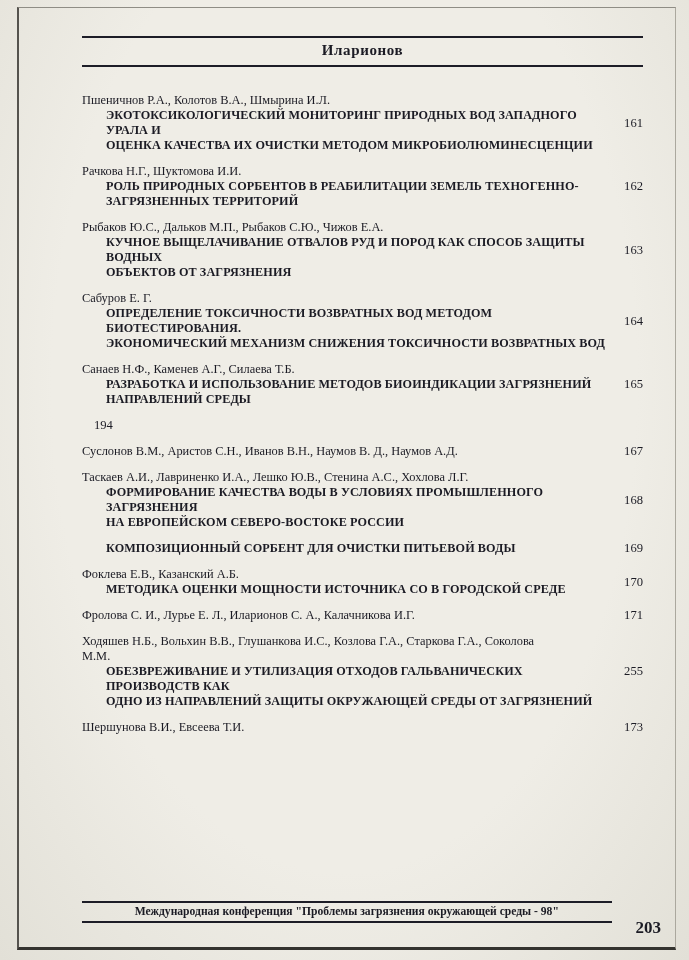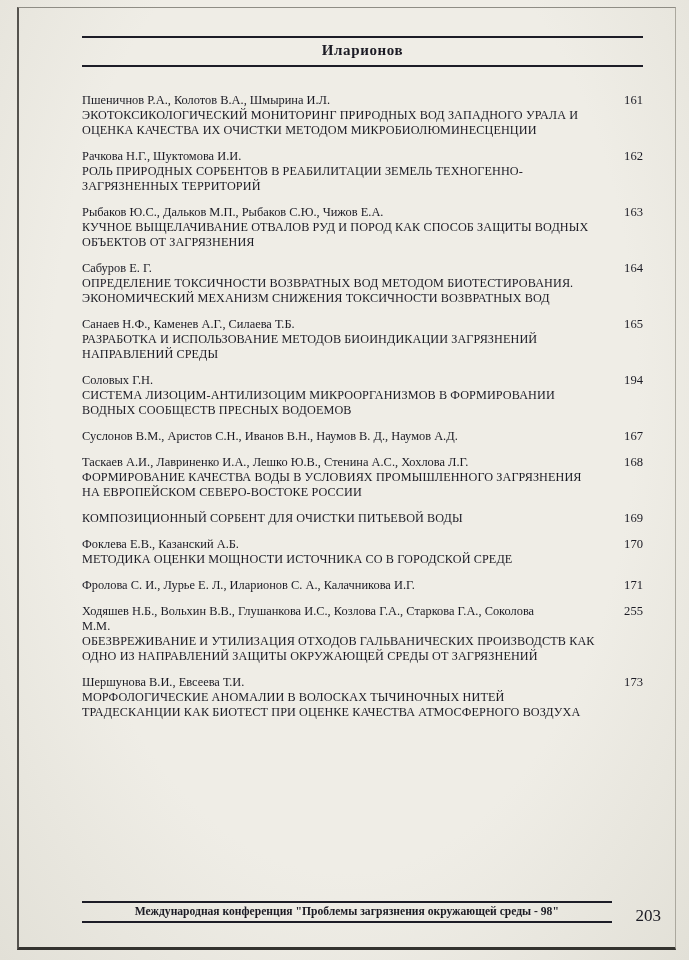--- a/index.html
+++ b/index.html
@@ -24,45 +24,45 @@
     padding: 36px 46px 0 82px;
   }
   .rule { height: 2px; background: #1d1d27; }
   .header { margin-bottom: 26px; }
   .header-title {
     text-align: center; font-weight: bold; font-size: 15px;
     letter-spacing: 0.6px; padding: 4px 0 6px;
   }
   .entries { }
   .entry {
-    display: flex; justify-content: space-between; align-items: flex-start;
+    display: flex; justify-content: space-between; align-items: center;
     margin-bottom: 11px;
   }
   .entry-text { max-width: 545px; }
   .authors {
     font-size: 12.4px; line-height: 15px; white-space: pre-line;
   }
   .title {
-    font-size: 12.2px; line-height: 15px; font-weight: normal;
-    white-space: pre-line; letter-spacing: 0.1px;
+    font-size: 12.2px; line-height: 15px; font-weight: bold;
+    white-space: pre-line; letter-spacing: 0.1px; margin-left: 24px;
   }
   .pagenum {
     font-size: 12.6px; line-height: 15px; flex-shrink: 0; padding-left: 12px;
   }
   .footer {
     position: absolute; left: 82px; right: 28px; top: 901px;
     display: flex; align-items: flex-start;
   }
   .footer-lines { flex: 1; }
   .footer-text {
     text-align: center; font-weight: bold; font-size: 11.6px;
     padding: 2px 0 3px;
   }
   .footer-page {
-    font-size: 17px; font-weight: normal; margin-left: 24px; margin-top: 5px;
+    font-size: 17px; font-weight: bold; margin-left: 24px; margin-top: 17px;
   }
 </style>
 </head>
 <body>
 
 <div class="scan-frame"></div>
 
 <div class="page">
 
   <div class="header">
@@ -111,25 +111,20 @@
   <div class="entry">
     <div class="entry-text">
       <div class="authors">Санаев Н.Ф., Каменев А.Г., Силаева Т.Б.</div>
       <div class="title">РАЗРАБОТКА И ИСПОЛЬЗОВАНИЕ МЕТОДОВ БИОИНДИКАЦИИ ЗАГРЯЗНЕНИЙ
 НАПРАВЛЕНИЙ СРЕДЫ</div>
     </div>
     <div class="pagenum">165</div>
   </div>
 
   <div class="entry">
-    <div class="entry-text">
-      <div class="authors">Соловых Г.Н.</div>
-      <div class="title">СИСТЕМА ЛИЗОЦИМ-АНТИЛИЗОЦИМ МИКРООРГАНИЗМОВ В ФОРМИРОВАНИИ
-ВОДНЫХ СООБЩЕСТВ ПРЕСНЫХ ВОДОЕМОВ</div>
-    </div>
     <div class="pagenum">194</div>
   </div>
 
   <div class="entry">
     <div class="entry-text">
       <div class="authors">Суслонов В.М., Аристов С.Н., Иванов В.Н., Наумов В. Д., Наумов А.Д.</div>
     </div>
     <div class="pagenum">167</div>
   </div>
 
@@ -170,22 +165,20 @@
 М.М.</div>
       <div class="title">ОБЕЗВРЕЖИВАНИЕ И УТИЛИЗАЦИЯ ОТХОДОВ ГАЛЬВАНИЧЕСКИХ ПРОИЗВОДСТВ КАК
 ОДНО ИЗ НАПРАВЛЕНИЙ ЗАЩИТЫ ОКРУЖАЮЩЕЙ СРЕДЫ ОТ ЗАГРЯЗНЕНИЙ</div>
     </div>
     <div class="pagenum">255</div>
   </div>
 
   <div class="entry">
     <div class="entry-text">
       <div class="authors">Шершунова В.И., Евсеева Т.И.</div>
-      <div class="title">МОРФОЛОГИЧЕСКИЕ АНОМАЛИИ В ВОЛОСКАХ ТЫЧИНОЧНЫХ НИТЕЙ
-ТРАДЕСКАНЦИИ КАК БИОТЕСТ ПРИ ОЦЕНКЕ КАЧЕСТВА АТМОСФЕРНОГО ВОЗДУХА</div>
     </div>
     <div class="pagenum">173</div>
   </div>
 </div>
 
 </div>
 
 <div class="footer">
   <div class="footer-lines">
     <div class="rule"></div>

